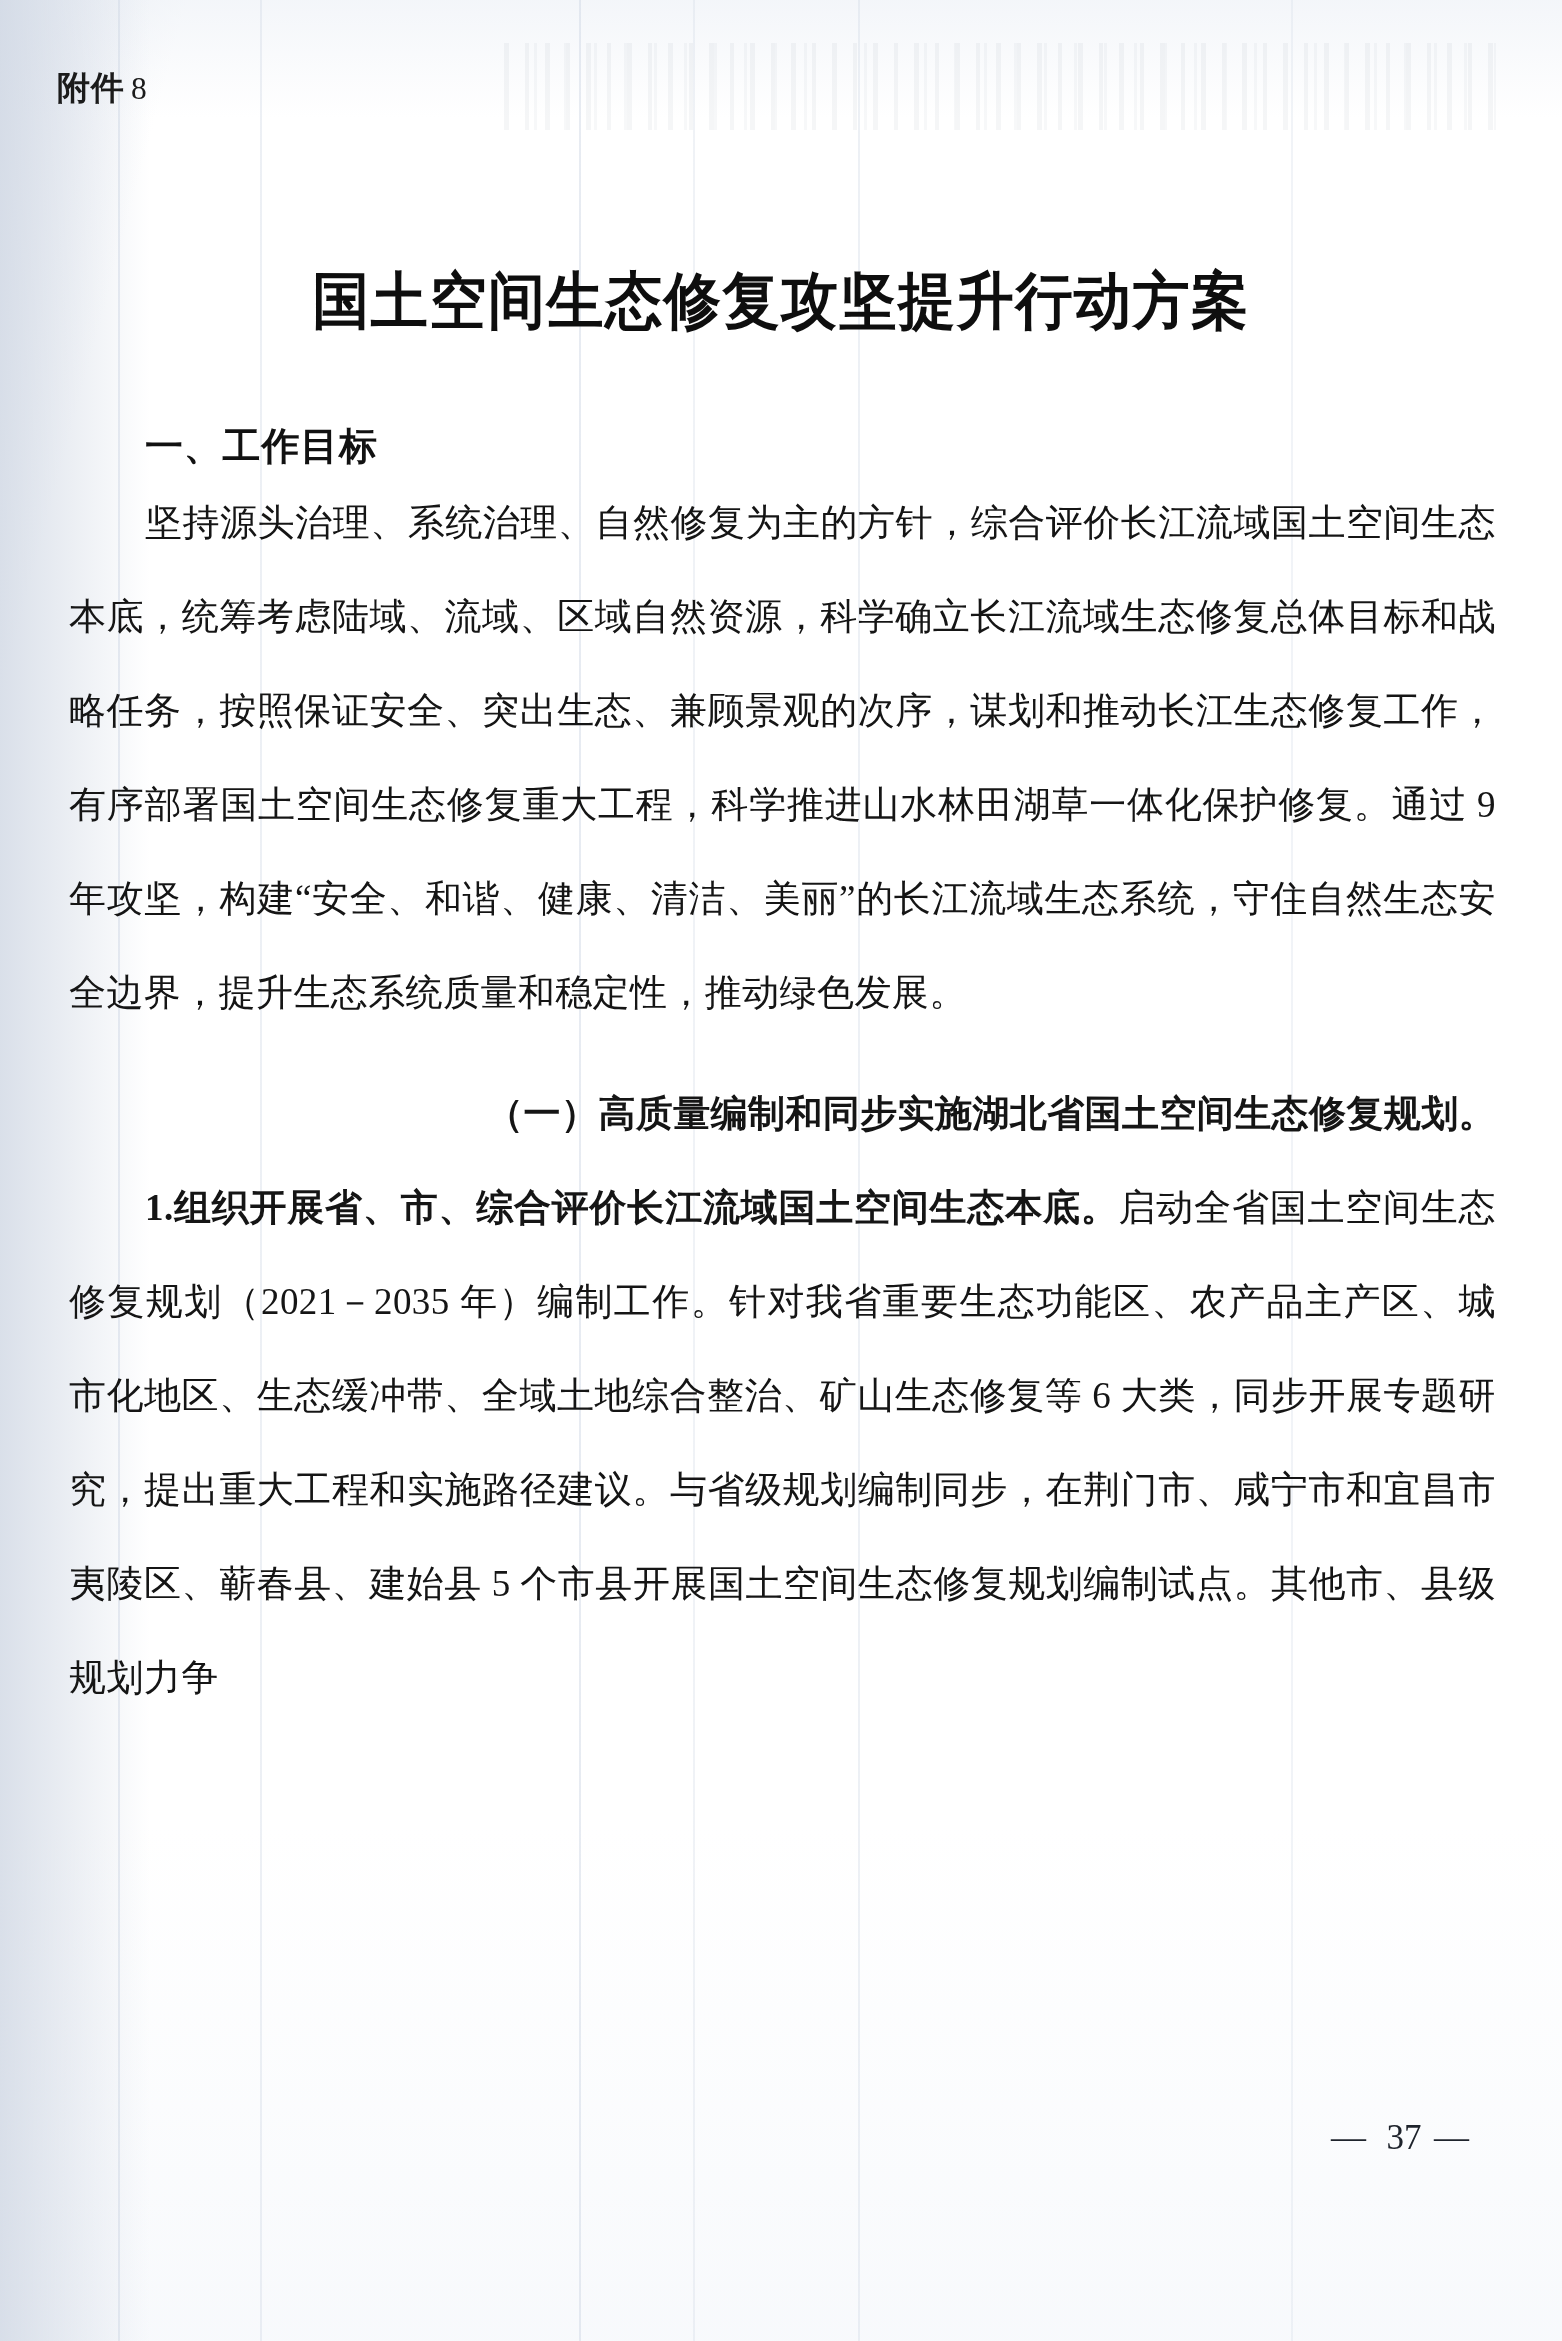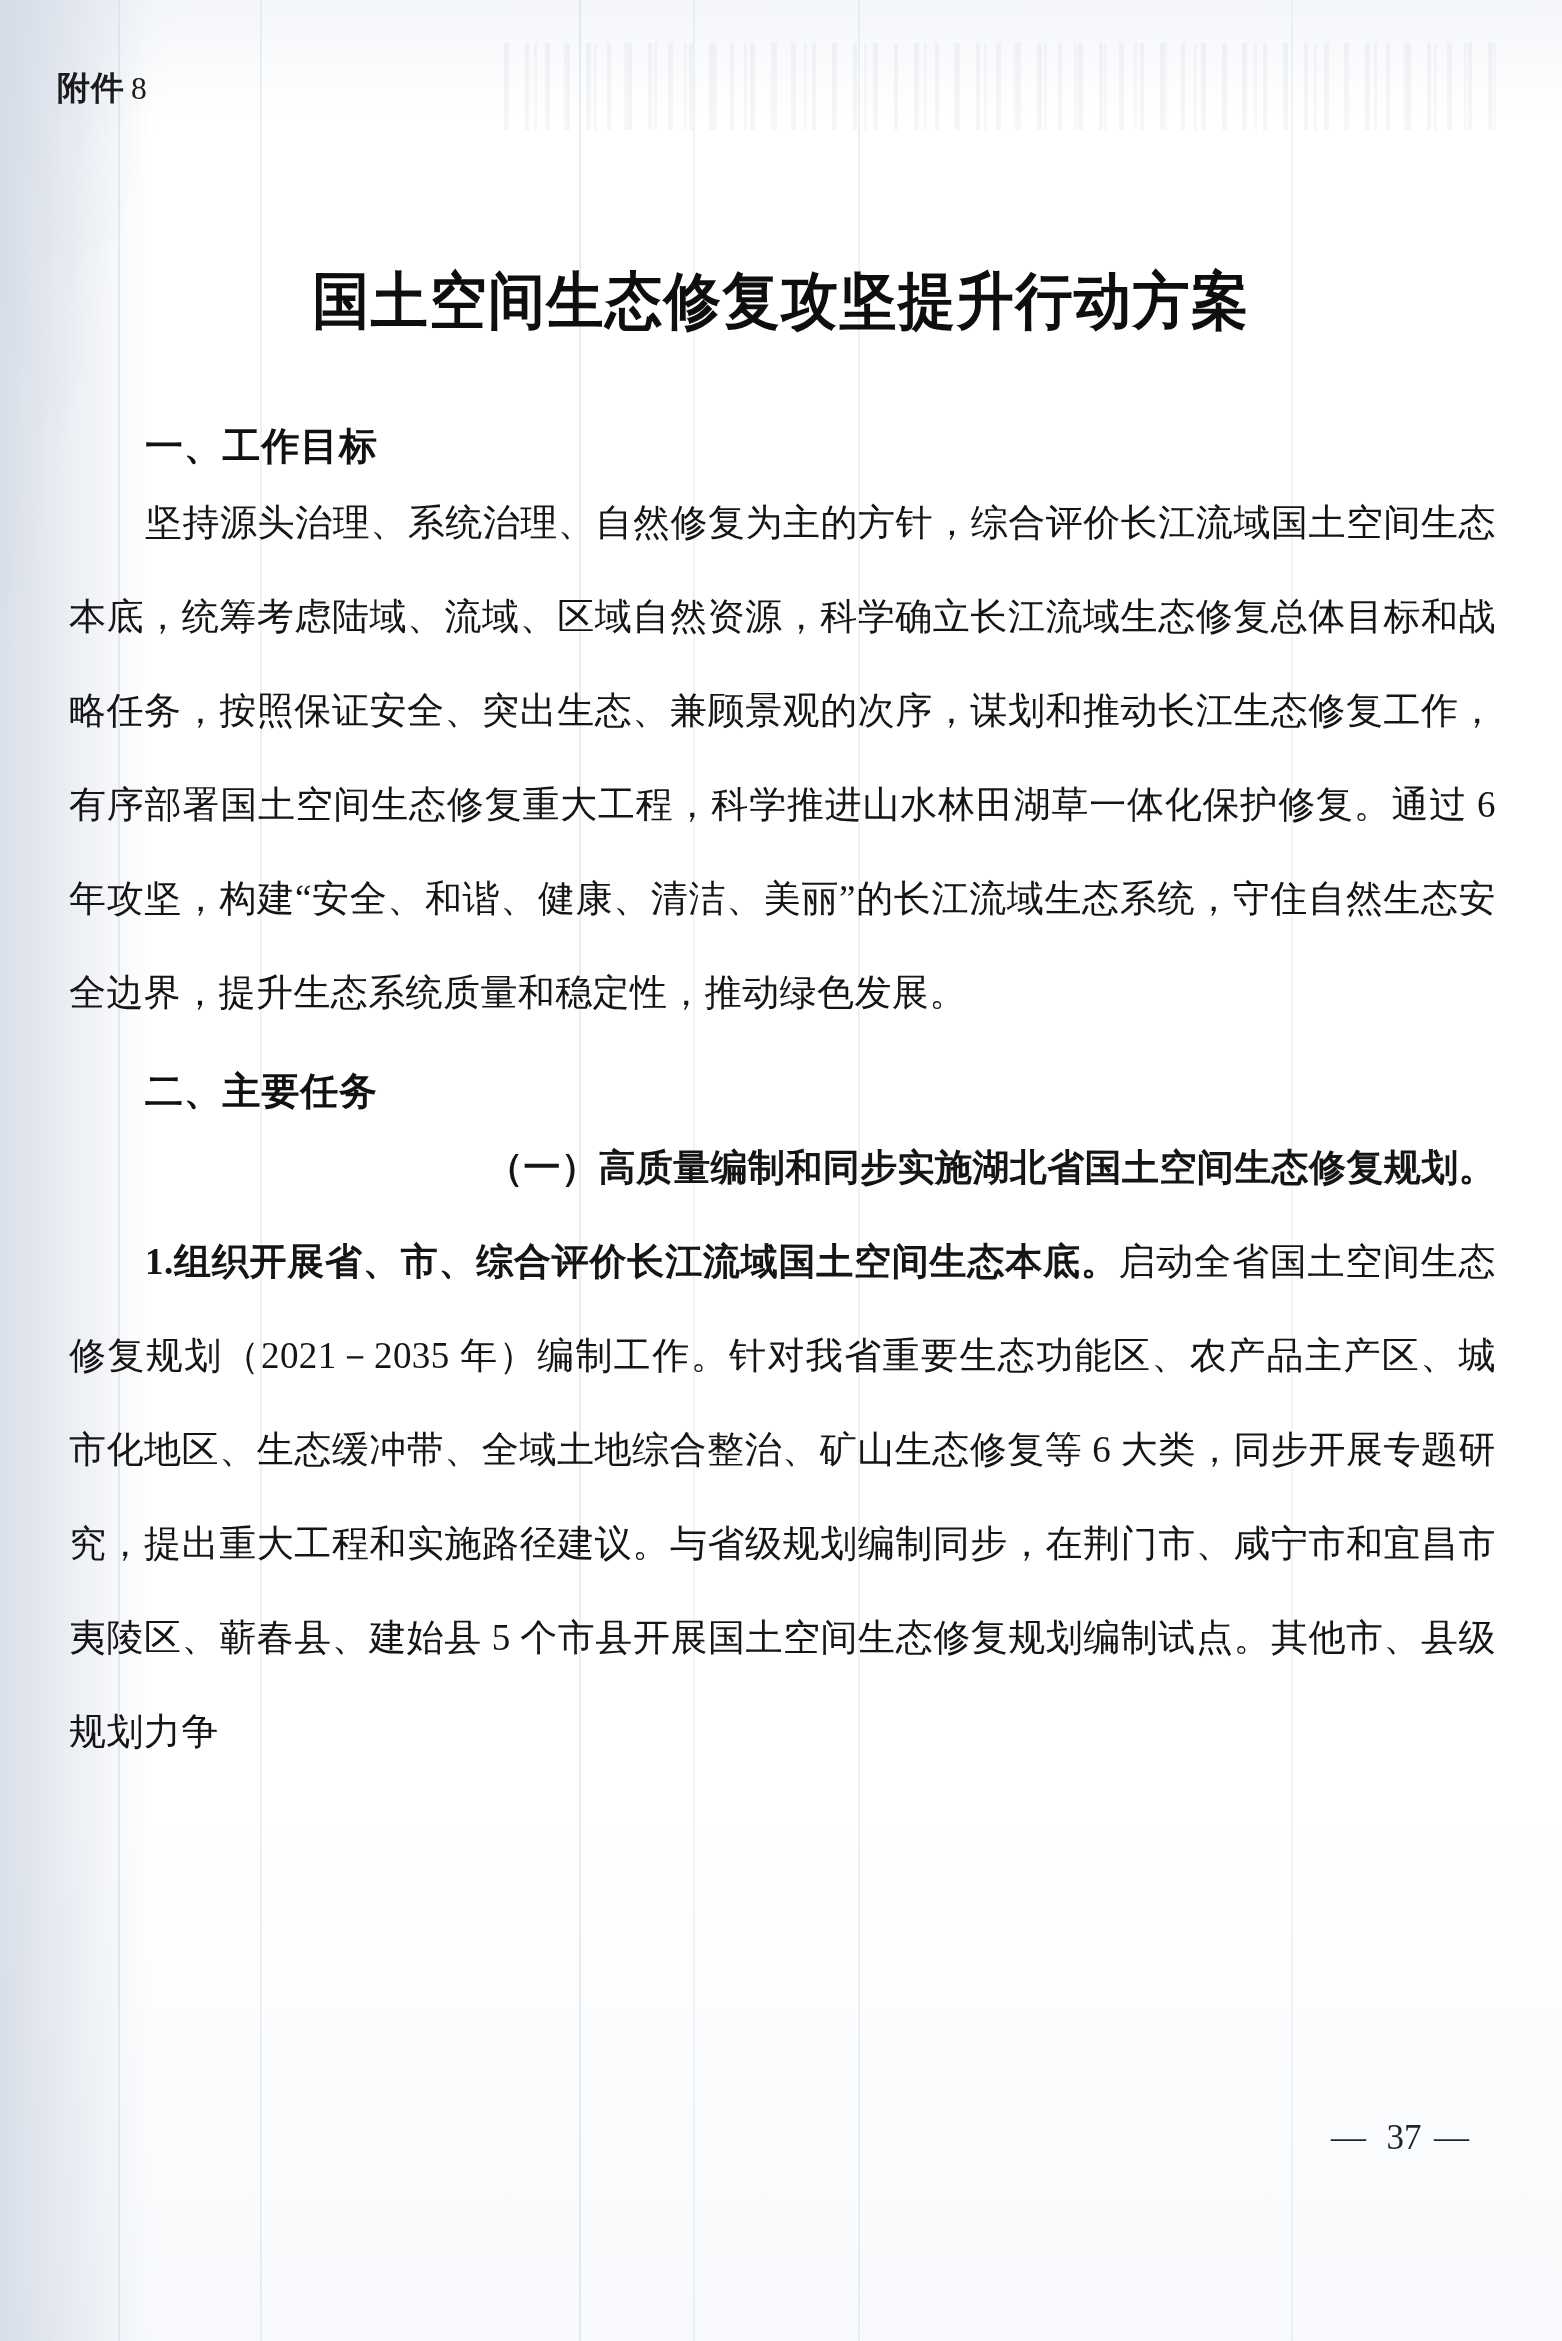--- a/index.html
+++ b/index.html
@@ -198,25 +198,24 @@
   <div class="attachment-label">
     <span>附件</span><span class="num">8</span>
   </div>
 
   <div class="doc-title">国土空间生态修复攻坚提升行动方案</div>
 
   <div class="body-block">
 
     <div class="section-heading">一、工作目标</div>
 
-    <p class="para">坚持源头治理、系统治理、自然修复为主的方针，综合评价长江流域国土空间生态本底，统筹考虑陆域、流域、区域自然资源，科学确立长江流域生态修复总体目标和战略任务，按照保证安全、突出生态、兼顾景观的次序，谋划和推动长江生态修复工作，有序部署国土空间生态修复重大工程，科学推进山水林田湖草一体化保护修复。通过 6 年攻坚，构建“安全、和谐、健康、清洁、美丽”的长江流域生态系统，守住自然生态安全边界，提升生态系统质量和稳定性，推动绿色发展。</p>
+    <p class="para">坚持源头治理、系统治理、自然修复为主的方针，综合评价长江流域国土空间生态本底，统筹考虑陆域、流域、区域自然资源，科学确立长江流域生态修复总体目标和战略任务，按照保证安全、突出生态、兼顾景观的次序，谋划和推动长江生态修复工作，有序部署国土空间生态修复重大工程，科学推进山水林田湖草一体化保护修复。通过 9 年攻坚，构建“安全、和谐、健康、清洁、美丽”的长江流域生态系统，守住自然生态安全边界，提升生态系统质量和稳定性，推动绿色发展。</p>
 
     <div class="gap-sm"></div>
 
-    <div class="section-heading">二、主要任务</div>
 
     <div class="sub-heading">（一）高质量编制和同步实施湖北省国土空间生态修复规划。</div>
 
     <p class="numbered"><span class="lead">1.</span><span class="lead">组织开展省、市、综合评价长江流域国土空间生态本底。</span><span>启动全省国土空间生态修复规划（2021－2035 年）编制工作。针对我省重要生态功能区、农产品主产区、城市化地区、生态缓冲带、全域土地综合整治、矿山生态修复等 6 大类，同步开展专题研究，提出重大工程和实施路径建议。与省级规划编制同步，在荆门市、咸宁市和宜昌市夷陵区、蕲春县、建始县 5 个市县开展国土空间生态修复规划编制试点。其他市、县级规划力争</span></p>
 
   </div>
 
   <div class="page-footer">
     <span>—</span><span class="pagenum">37</span><span>—</span>
   </div>

